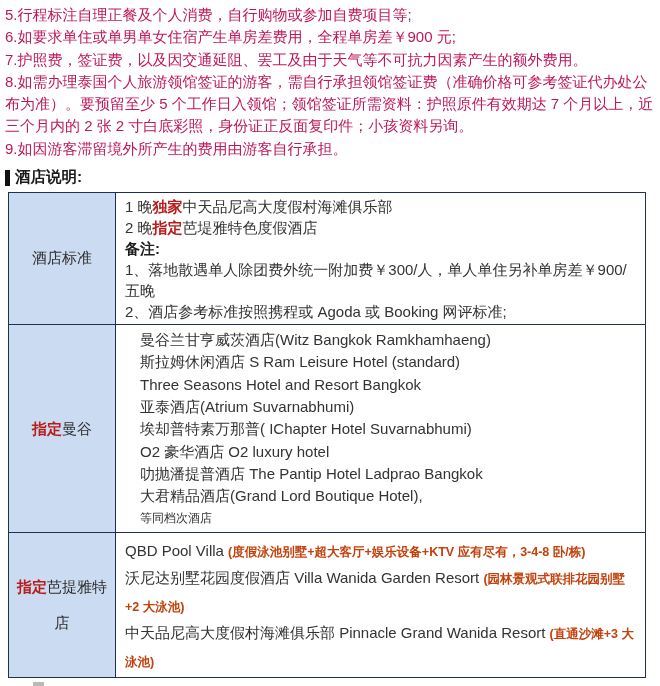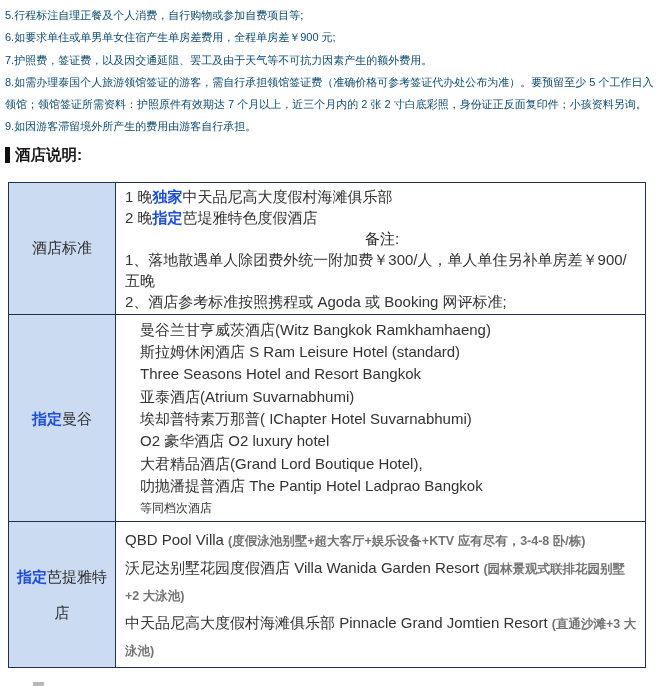--- a/index.html
+++ b/index.html
@@ -8,31 +8,31 @@
     height: 686px;
     font-family: "Liberation Sans", "DejaVu Sans", sans-serif;
     color: #3e3e3e;
     position: relative;
     overflow: hidden;
   }
 
   
   .terms {
     padding: 4px 6px 0 5px;
-    font-size: 11px;
+    font-size: 15px;
     line-height: 22.3px;
-    color: #0c4a6e;
+    color: #be185d;
   }
   .terms p { margin: 0; }
 
   
   .section-header {
     display: flex;
     align-items: center;
-    margin: 7px 0 16px 5px;
+    margin: 7px 0 4px 5px;
     font-size: 15.5px;
     font-weight: bold;
     color: #1a1a1a;
   }
   .section-bar {
     width: 5px; height: 16px;
     background: #111111;
     margin-right: 5px;
     flex: 0 0 auto;
   }
@@ -69,27 +69,27 @@
   }
   .row1 { min-height: 125px; }
   .row2 { min-height: 207px; }
   .row3 { min-height: 124px; }
   .row1 .cell-content { line-height: 21px; padding-top: 3px; }
   .row2 .cell-content { line-height: 22.3px; padding-top: 4px; padding-left: 24px; }
   .row3 .cell-content { line-height: 25.5px; padding-top: 5px; }
   .row2 .cell-label { line-height: 23px; }
   .row3 .cell-label { line-height: 36px; }
 
-  .red-tag { color: #1d4ed8; font-weight: bold; }
-  .bold-line { font-weight: normal; color: #1f1f1f; text-align: center; }
+  .red-tag { color: #b91c1c; font-weight: bold; }
+  .bold-line { font-weight: bold; color: #1f1f1f; }
   .small-line { font-size: 12px; }
   .desc {
     font-size: 12.5px;
     font-weight: bold;
-    color: #737373;
+    color: #c2410c;
   }
 
   
   .bottom-fragment {
     position: absolute;
     left: 33px;
     bottom: 0;
     width: 11px;
     height: 4px;
     background: #b9b9b9;
@@ -130,33 +130,33 @@
     <div class="cell-label">
       <div><span class="red-tag">指定</span><span>曼谷</span></div>
     </div>
     <div class="cell-content">
       <div>曼谷兰甘亨威茨酒店(Witz Bangkok Ramkhamhaeng)</div>
       <div>斯拉姆休闲酒店 S Ram Leisure Hotel (standard)</div>
       <div>Three Seasons Hotel and Resort Bangkok</div>
       <div>亚泰酒店(Atrium Suvarnabhumi)</div>
       <div>埃却普特素万那普( IChapter Hotel Suvarnabhumi)</div>
       <div>O2 豪华酒店 O2 luxury hotel</div>
+      <div>叻抛潘提普酒店 The Pantip Hotel Ladprao Bangkok</div>
       <div>大君精品酒店(Grand Lord Boutique Hotel),</div>
-      <div>叻抛潘提普酒店 The Pantip Hotel Ladprao Bangkok</div>
       <div class="small-line">等同档次酒店</div>
     </div>
   </div>
 
   <div class="tbl-row row3">
     <div class="cell-label">
       <div><span class="red-tag">指定</span><span>芭提雅特</span></div>
       <div>店</div>
     </div>
     <div class="cell-content">
       <div><span>QBD Pool Villa </span><span class="desc">(度假泳池别墅+超大客厅+娱乐设备+KTV 应有尽有，3-4-8 卧/栋)</span></div>
       <div><span>沃尼达别墅花园度假酒店 Villa Wanida Garden Resort </span><span class="desc">(园林景观式联排花园别墅+2 大泳池)</span></div>
-      <div><span>中天品尼高大度假村海滩俱乐部 Pinnacle Grand Jomtien Resort </span><span class="desc">(直通沙滩+3 大泳池)</span></div>
+      <div><span>中天品尼高大度假村海滩俱乐部 Pinnacle Grand Wanida Resort </span><span class="desc">(直通沙滩+3 大泳池)</span></div>
     </div>
   </div>
 
 </div>
 
 <div class="bottom-fragment"></div>
 
 </body></html>

